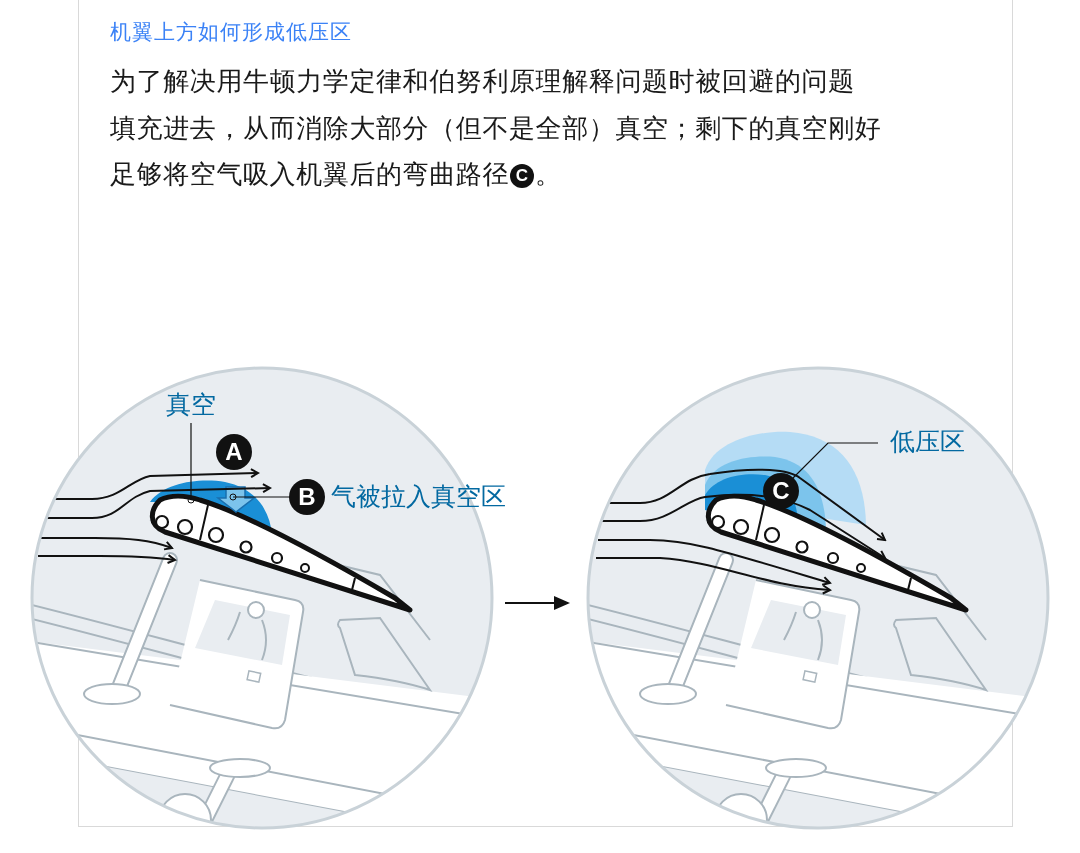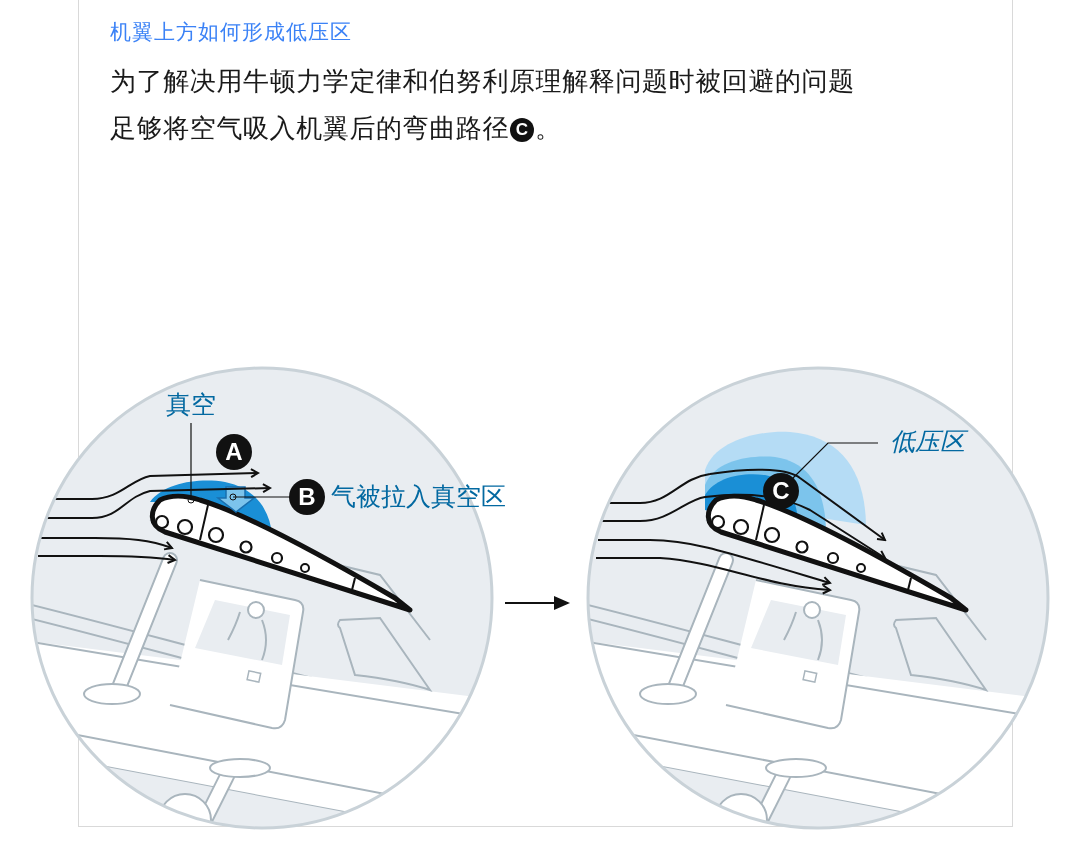--- a/index.html
+++ b/index.html
@@ -15,20 +15,21 @@
 </style>
 </head>
 <body>
 
 <div class="frame"></div>
 
 <div class="title">机翼上方如何形成低压区</div>
 
 <div class="body-text">
   <p>为了解决用牛顿力学定律和伯努利原理解释问题时被回避的问题</p>
+  <p>填充进去，从而消除大部分（但不是全部）真空；剩下的真空刚好</p>
   <p><span>足够将空气吸入机翼后的弯曲路径</span><span class="badge">C</span><span>。</span></p>
 </div>
 
 <svg class="diagram" width="1080" height="853" viewBox="0 0 1080 853">
   <defs>
     <clipPath id="clipL">
         <circle cx="262" cy="598" r="230"></circle>
       </clipPath>
     <clipPath id="clipR">
         <circle cx="818" cy="598" r="230"></circle>
@@ -130,13 +131,13 @@
 
     <path d="M787,484 L828,443 L878,443" fill="none" stroke="#111" stroke-width="1.2"></path>
   </g>
 </svg>
 
 <div class="lbl" style="left:166px; top:388px;">真空</div>
 <div class="cbadge" style="left:216px; top:434px; width:36px; height:36px; line-height:36px; font-size:24px;">A</div>
 <div class="cbadge" style="left:289px; top:479px; width:36px; height:36px; line-height:36px; font-size:24px;">B</div>
 <div class="lbl" style="left:331px; top:480px;">气被拉入真空区</div>
 <div class="cbadge" style="left:763px; top:473px; width:36px; height:36px; line-height:36px; font-size:24px;">C</div>
-<div class="lbl" style="left:890px; top:425px;font-style:italic;">低压区</div>
+<div class="lbl" style="left:890px; top:425px;">低压区</div>
 
 </body></html>

